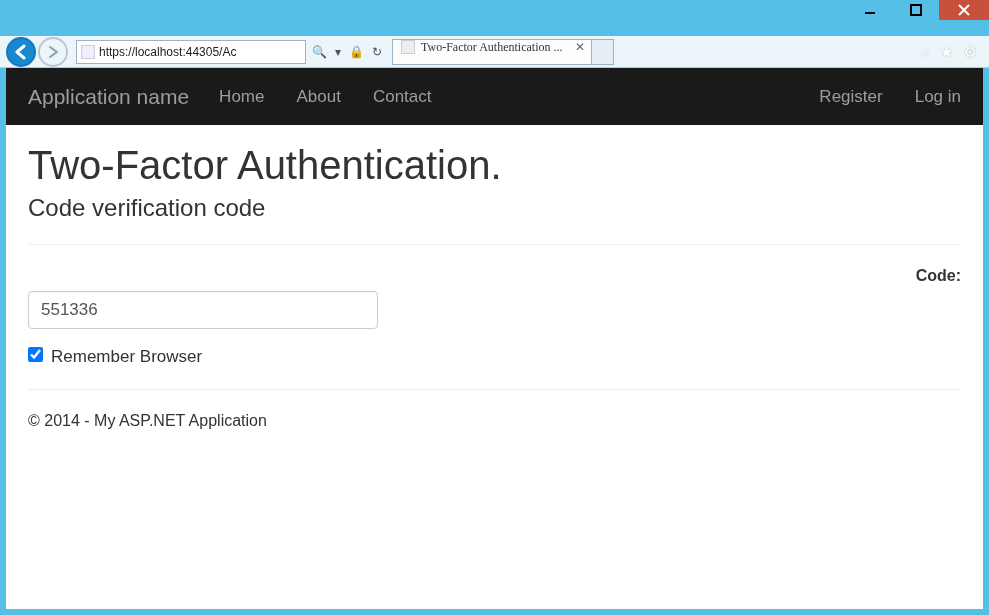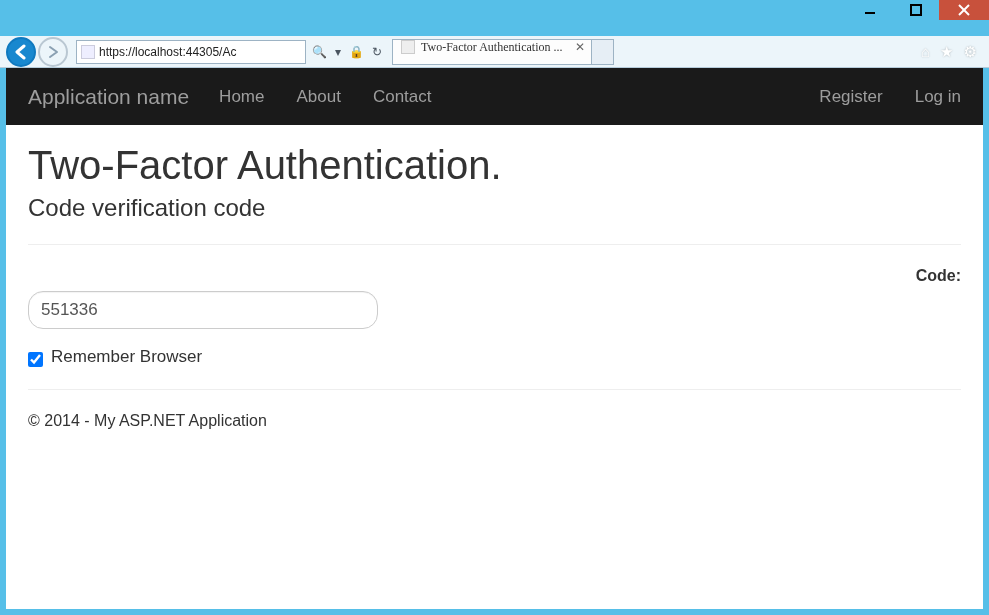--- a/index.html
+++ b/index.html
@@ -29,22 +29,22 @@
   .brand          { color:#9d9d9d; font-size:21px; margin-right:30px; white-space:nowrap; }
   .navlink        { color:#9d9d9d; font-size:17px; margin-right:32px; text-decoration:none; cursor:pointer; }
   .spacer         { flex:1; }
   
   .container      { padding:18px 22px; }
   h1.title        { font-size:40px; font-weight:500; color:#333; margin-bottom:6px; }
   h3.subtitle     { font-size:24px; font-weight:400; color:#333; }
   hr.sep          { margin:22px 0 22px 0; border:none; border-top:1px solid #eee; }
   .formgroup      { margin-bottom:18px; }
   .lbl            { font-weight:700; font-size:16px; color:#333; display:block; margin-bottom:6px;text-align:right; }
-  .txt            { width:350px; height:38px; border:1px solid #ccc; border-radius:15px; padding:6px 12px; font-size:17px; color:#555; box-shadow:inset 0 1px 1px rgba(0,0,0,.05); }
-  .chkrow         { display:flex; align-items:flex-end; gap:8px; margin-bottom:22px; font-size:17px; color:#333; }
+  .txt            { width:350px; height:38px; border:1px solid #ccc; border-radius:4px; padding:6px 12px; font-size:17px; color:#555; box-shadow:inset 0 1px 1px rgba(0,0,0,.05); }
+  .chkrow         { display:flex; align-items:flex-start; gap:8px; margin-bottom:22px; font-size:17px; color:#333; }
   .chk            { width:15px; height:15px; }
   .btn-submit     { height:38px; padding:0 14px; font-size:16px; color:#333; background:#fff; border:1px solid #ccc; border-radius:4px; cursor:pointer; }
   .footertxt      { font-size:16px; color:#333; }
 </style>
 </head>
 <body>
 
 <div class="window">
 
   <div class="titlebar">

